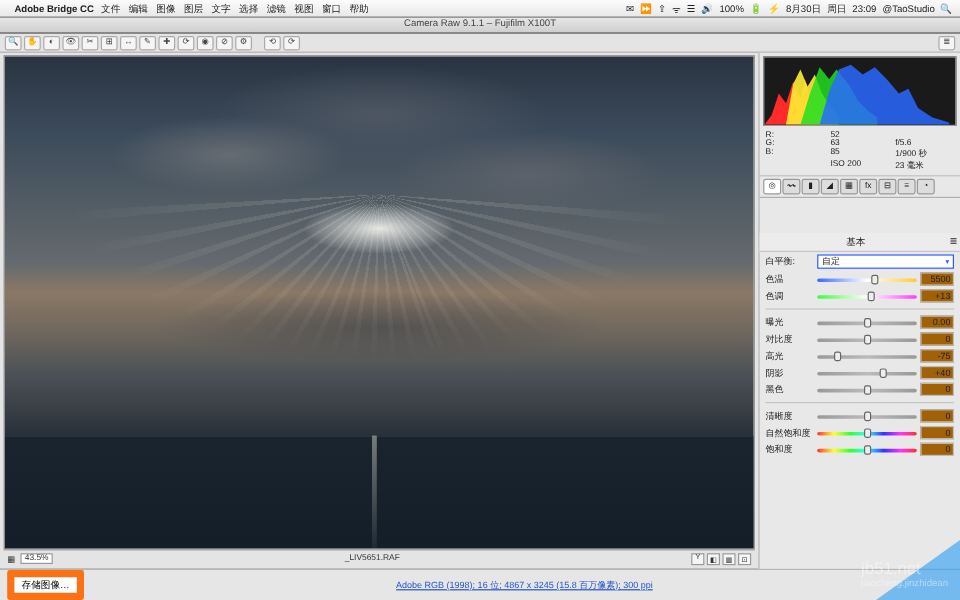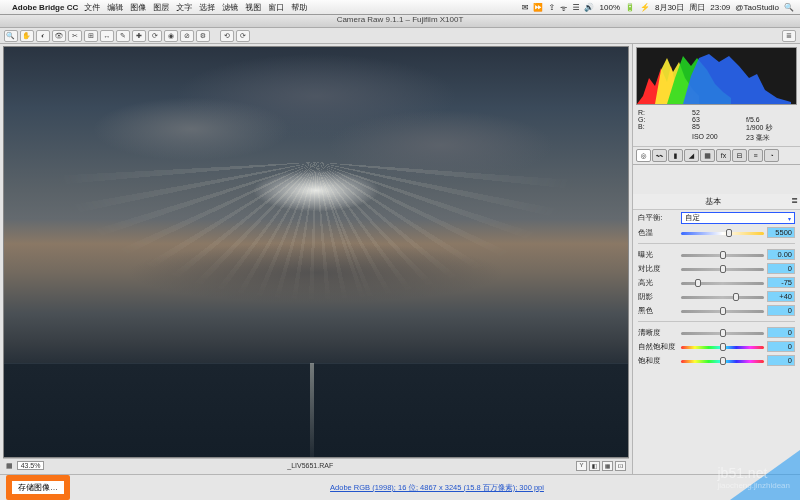--- a/index.html
+++ b/index.html
@@ -45,21 +45,21 @@
 .histogram { height: 58px; margin: 3px; border: 1px solid #999; background: #1a1a1a; position: relative; overflow: hidden; }
 .histogram .curve { position: absolute; bottom: 0; left: 0; right: 0; height: 100%; }
 .info-grid { display: grid; grid-template-columns: 1fr 1fr 1fr; font-size: 7px; padding: 1px 5px 3px; color: #222; gap: 0 5px; border-bottom: 1px solid #c0c0c0; }
 .tabs { display: flex; gap: 1px; padding: 2px 3px; border-bottom: 1px solid #b0b0b0; }
 .tab-ic { width: 15px; height: 13px; border: 1px solid #999; background: #ddd; border-radius: 2px; font-size: 7px; text-align: center; line-height: 11px; }
 .tab-ic.active { background: #fff; }
 .section-title { text-align: center; font-size: 8px; padding: 2px; border-bottom: 1px solid #c5c5c5; background: #ececec; margin-top: 29px; }
 .controls { padding: 2px 5px; display: flex; flex-direction: column; gap: 3px; overflow: hidden; }
 .row { display: flex; align-items: center; gap: 3px; }
 .row .lab { width: 40px; font-size: 7.5px; }
-.row .val { width: 28px; text-align: right; font-size: 7.5px; border: 1px solid #bbb; background: #7dd3fc; padding: 0 2px; }
+.row .val { width: 28px; text-align: right; font-size: 7.5px; border: 1px solid #bbb; background: #a16207; padding: 0 2px; }
 .slider { flex: 1; height: 8px; position: relative; }
 .slider .track { position: absolute; top: 3px; left: 0; right: 0; height: 3px; background: linear-gradient(90deg,#999,#bbb,#999); border-radius: 2px; }
 .slider.temp .track { background: linear-gradient(90deg,#3a6aff,#fff,#ffcc33); }
 .slider.tint .track { background: linear-gradient(90deg,#3aff3a,#fff,#ff3aff); }
 .slider.rb .track { background: linear-gradient(90deg,#f33,#ff3,#3f3,#3ff,#33f,#f3f,#f33); }
 .slider .thumb { position: absolute; top: 0; width: 6px; height: 8px; background: #eee; border: 1px solid #666; border-radius: 2px; transform: translateX(-50%); }
 .select { flex: 1; background: #fff; border: 1px solid #2a5aff; font-size: 7.5px; padding: 1px 3px; height: 12px; display: flex; justify-content: space-between; align-items: center; }
 .select .chev { color: #2a5aff; font-size: 6px; }
 .sep { height: 1px; background: #c5c5c5; margin: 2px 0; }
 .auto-def { text-align: center; font-size: 7.5px; color: #2255cc; padding: 1px; }
@@ -197,20 +197,28 @@
         </div>
       </div>
       <div class="row">
           <span class="lab">色温</span>
           <div class="slider temp">
             <div class="track"></div>
             <div class="thumb" style="left:58%"></div>
           </div>
           <span class="val">5500</span>
         </div>
+      <div class="row">
+          <span class="lab">色调</span>
+          <div class="slider tint">
+            <div class="track"></div>
+            <div class="thumb" style="left:54%"></div>
+          </div>
+          <span class="val">+13</span>
+        </div>
       <div class="sep"></div>
       <div class="row">
           <span class="lab">曝光</span>
           <div class="slider">
             <div class="track"></div>
             <div class="thumb" style="left:50%"></div>
           </div>
           <span class="val">0.00</span>
         </div>
       <div class="row">

